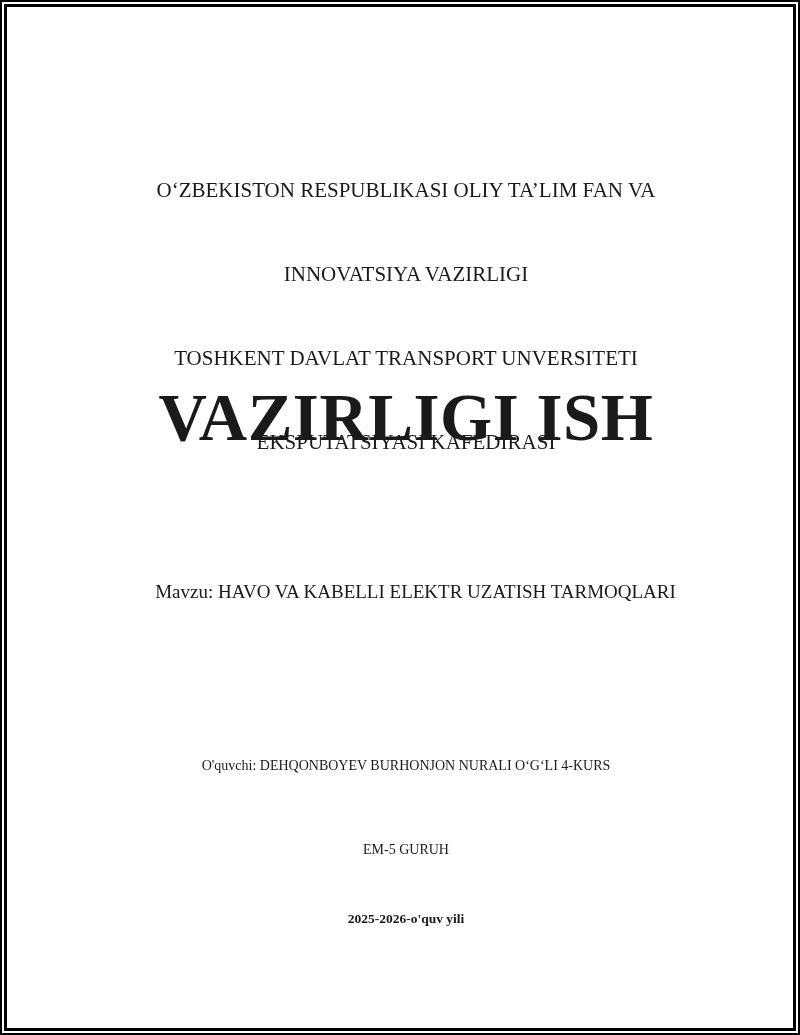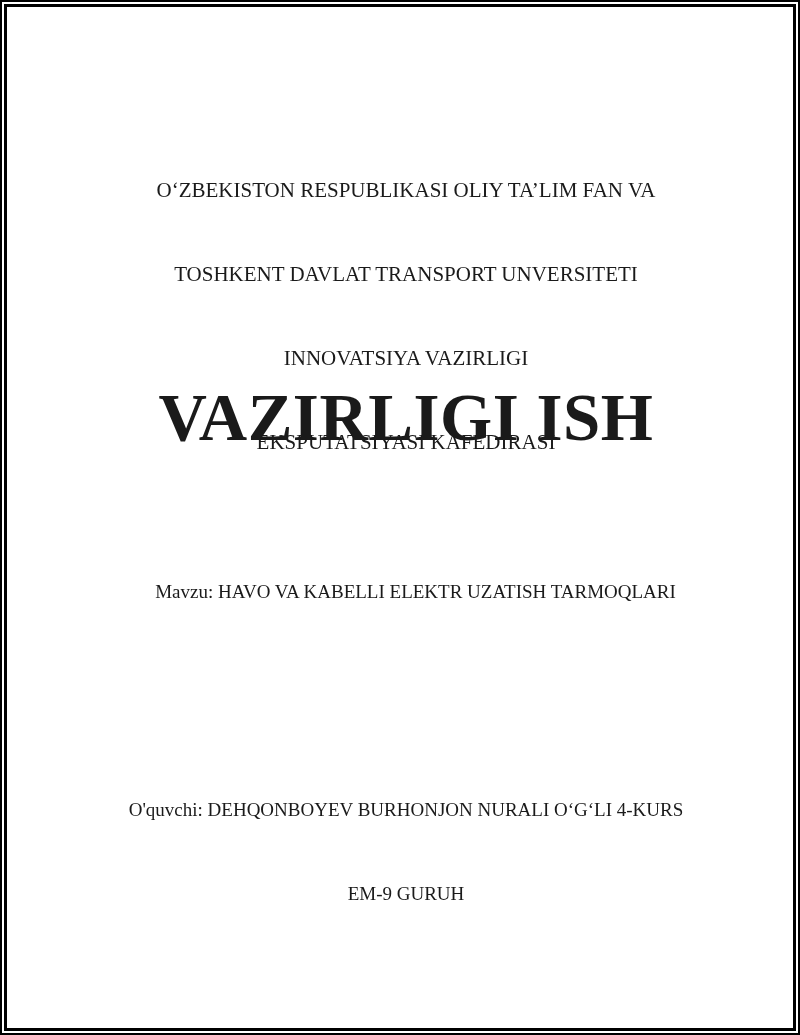--- a/index.html
+++ b/index.html
@@ -52,52 +52,53 @@
     font-weight: bold;
     letter-spacing: 0.5px;
   }
   .topic-block {
     top: 522px;
     font-size: 19px;
     line-height: 28px;
     padding-left: 19px;
   }
   .student-block {
-    top: 740px;
-    font-size: 19px;
+    top: 696px;
+    font-size: 14px;
     line-height: 28px;
   }
   .footer-block {
     top: 910px;
     font-size: 13.5px;
     line-height: 18px;
     font-weight: bold;
   }
 </style>
 </head>
 <body>
 
 <div class="page">
 
   <div class="frame-outer">
     <div class="frame-inner"></div>
   </div>
 
   <div class="textblock header-block">
     <div>OʻZBEKISTON RESPUBLIKASI OLIY TA’LIM FAN VA</div>
+    <div>INNOVATSIYA VAZIRLIGI</div>
     <div>TOSHKENT DAVLAT TRANSPORT UNVERSITETI</div>
-    <div>INNOVATSIYA VAZIRLIGI</div>
     <div>EKSPUTATSIYASI KAFEDIRASI</div>
   </div>
 
   <div class="textblock title-block">VAZIRLIGI ISH</div>
 
   <div class="textblock topic-block">
     <div>Mavzu: HAVO VA KABELLI ELEKTR UZATISH TARMOQLARI</div>
   </div>
 
   <div class="textblock student-block">
     <div>O'quvchi: DEHQONBOYEV BURHONJON NURALI OʻGʻLI 4-KURS</div>
-    <div>EM-9 GURUH</div>
+    <div>EM-5 GURUH</div>
   </div>
 
+  <div class="textblock footer-block">2025-2026-o'quv yili</div>
 
 </div>
 
 </body></html>

